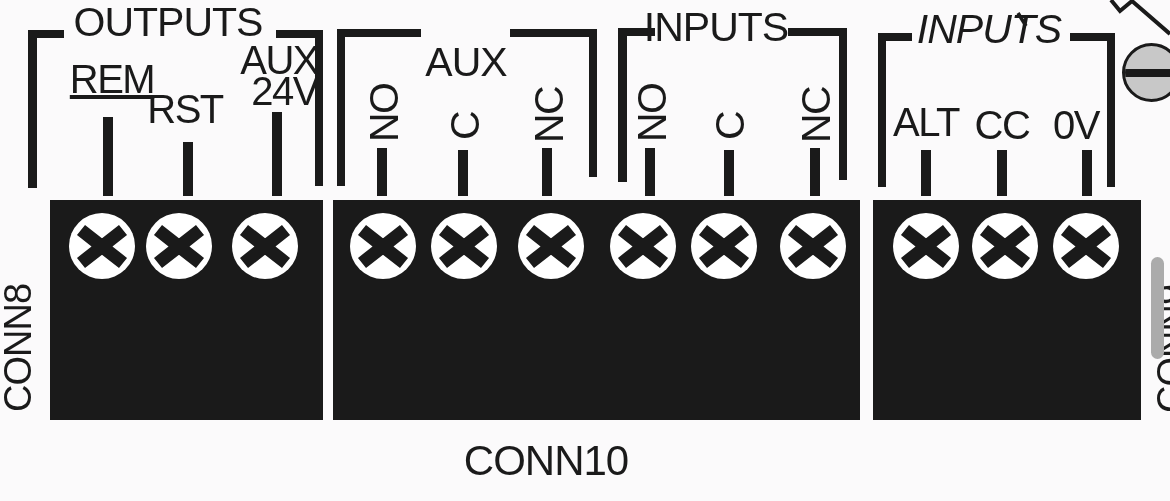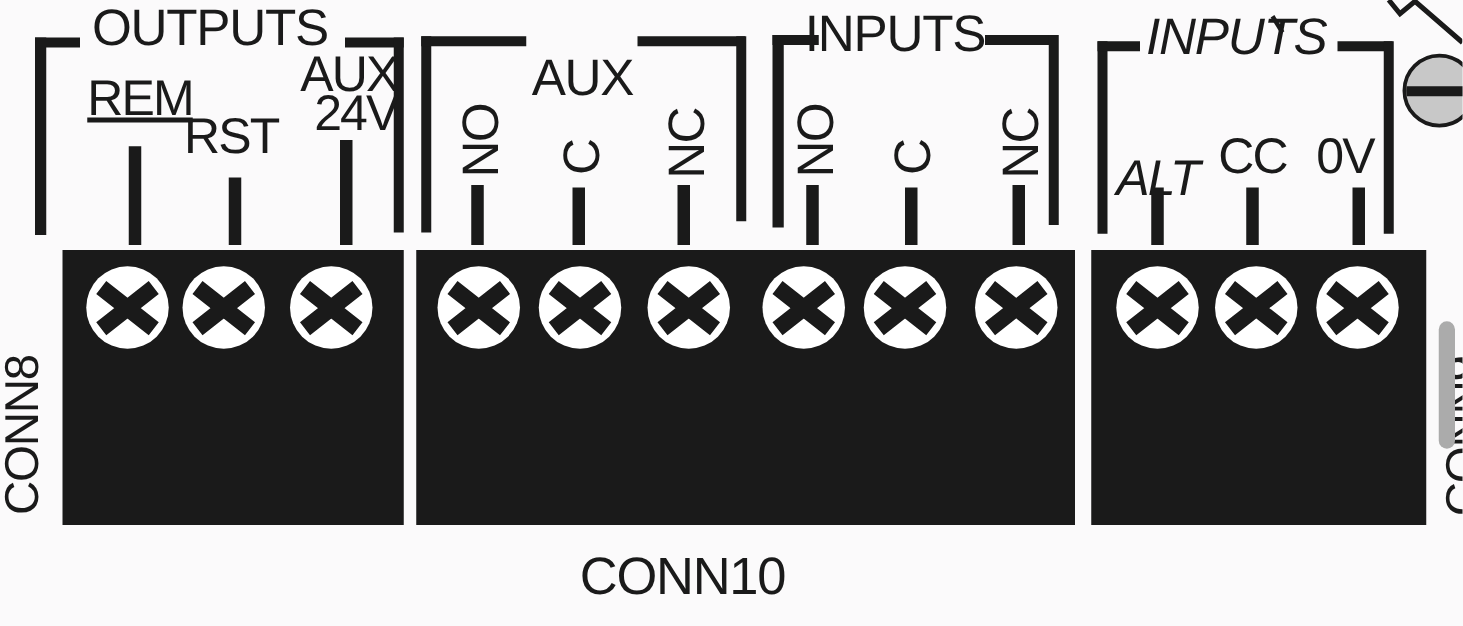--- a/index.html
+++ b/index.html
@@ -75,21 +75,21 @@
 <div class="bk" style="left:645px;top:148px;width:10px;height:48px;"></div>
 <div class="bk" style="left:724px;top:150px;width:10px;height:46px;"></div>
 <div class="bk" style="left:810px;top:148px;width:10px;height:48px;"></div>
 
 <div class="bk" style="left:878px;top:33px;width:8px;height:154px;"></div>
 <div class="bk" style="left:878px;top:33px;width:34px;height:8px;"></div>
 <div class="bk" style="left:1070px;top:33px;width:44px;height:8px;"></div>
 <div class="bk" style="left:1107px;top:33px;width:8px;height:154px;"></div>
 <div class="glabel" style="left:989px;top:9px;font-style:italic;">INPUTS</div>
 
-<div class="plabel" style="left:926px;top:123px;font-style:italic;">ALT</div>
+<div class="plabel" style="left:926px;top:102px;">ALT</div>
 <div class="plabel" style="left:1002px;top:105px;">CC</div>
 <div class="plabel" style="left:1076px;top:105px;">0V</div>
 
 <div class="bk" style="left:921px;top:150px;width:10px;height:46px;"></div>
 <div class="bk" style="left:997px;top:150px;width:10px;height:46px;"></div>
 <div class="bk" style="left:1082px;top:150px;width:10px;height:46px;"></div>
 
 <div class="block" style="left:50px;width:273px;"></div>
 <div class="block" style="left:333px;width:527px;"></div>
 <div class="block" style="left:873px;width:268px;"></div>

